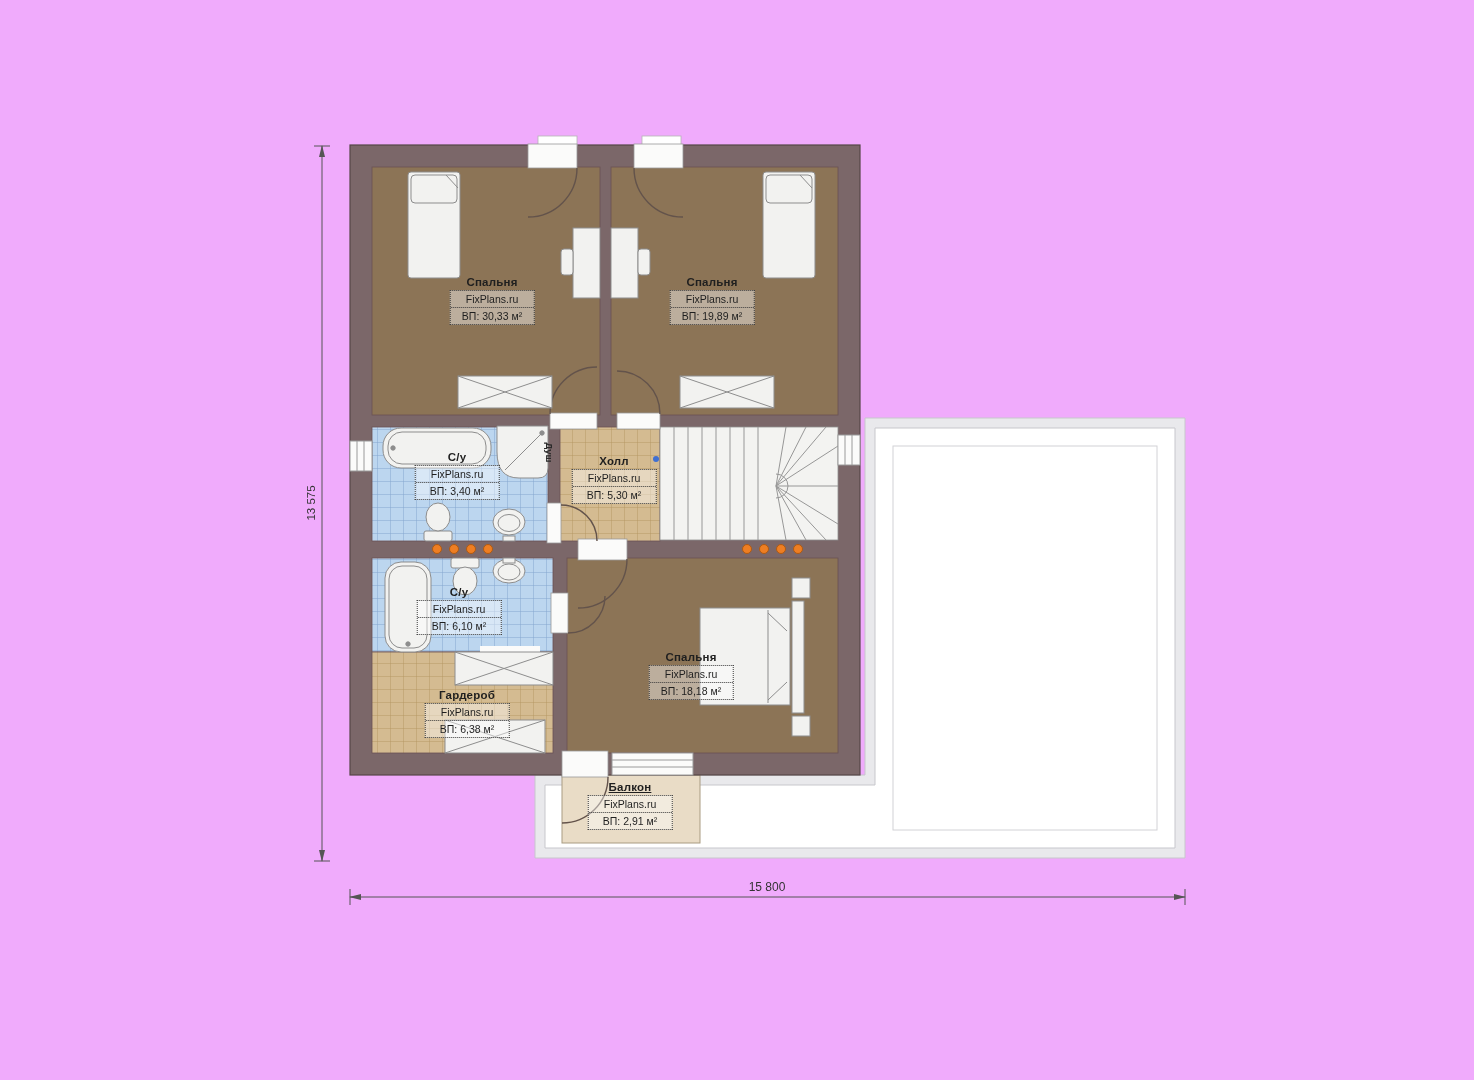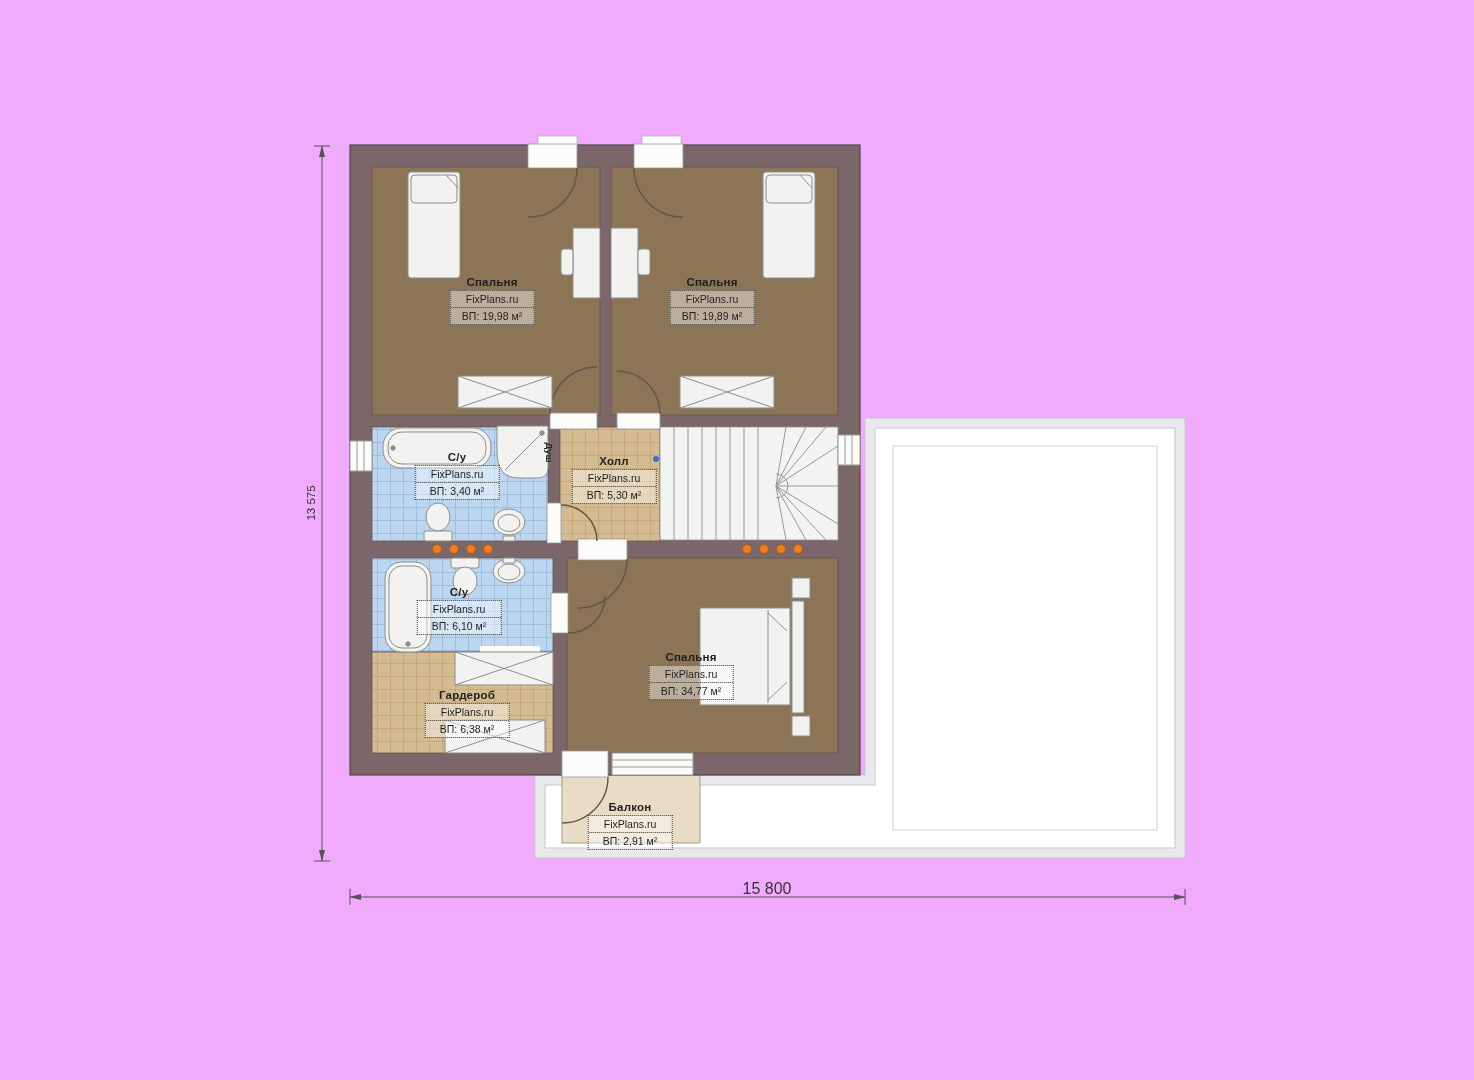--- a/index.html
+++ b/index.html
@@ -10,21 +10,21 @@
   .rl-title{font-size:11.5px;font-weight:bold;letter-spacing:.2px;margin:0 0 2px 0;white-space:nowrap;}
   .rl-box{display:inline-block;border:1px dotted #3a3a3a;background:rgba(255,255,255,.42);
           font-size:10.5px;line-height:14px;white-space:nowrap;}
   .rl-brand{padding:1px 15px;border-bottom:1px dotted #3a3a3a;}
   .rl-area{padding:1px 7px;}
   .shower-label{position:absolute;left:539px;top:447px;font-size:9.5px;font-weight:bold;color:#2a2a2a;
           transform:rotate(90deg);transform-origin:center;z-index:6;}
   .dim-label-v{position:absolute;left:287px;top:496px;width:50px;height:14px;text-align:center;
           font-size:11.5px;color:#333;transform:rotate(-90deg);transform-origin:center;white-space:nowrap;z-index:6;}
   .dim-label-h{position:absolute;left:767px;top:880px;transform:translateX(-50%);
-          font-size:16px;color:#333;white-space:nowrap;z-index:6;}
+          font-size:12px;color:#333;white-space:nowrap;z-index:6;}
 </style>
 </head>
 <body>
 
 <div class="canvas">
 
 <svg class="plan-svg" width="1474" height="1080" viewBox="0 0 1474 1080">
   <defs>
     <pattern id="tileBlue" width="13" height="13" patternUnits="userSpaceOnUse">
       <rect width="13" height="13" fill="var(--bath-tile)"></rect>
@@ -168,21 +168,21 @@
     <path d="M314,146 H330 M314,861 H330"></path>
     <line x1="350" y1="897" x2="1185" y2="897" marker-start="url(#dimArrow)" marker-end="url(#dimArrow)"></line>
     <path d="M350,889 V905 M1185,889 V905"></path>
   </g>
 </svg>
 
 <div class="room-label" style="left:492px;top:276px;">
   <div class="rl-title">Спальня</div>
   <div class="rl-box">
     <div class="rl-brand">FixPlans.ru</div>
-    <div class="rl-area">ВП: 19,98 м²</div>
+    <div class="rl-area">ВП: 30,33 м²</div>
   </div>
 </div>
 
 <div class="room-label" style="left:712px;top:276px;">
   <div class="rl-title">Спальня</div>
   <div class="rl-box">
     <div class="rl-brand">FixPlans.ru</div>
     <div class="rl-area">ВП: 19,89 м²</div>
   </div>
 </div>
@@ -216,25 +216,25 @@
   <div class="rl-box">
     <div class="rl-brand">FixPlans.ru</div>
     <div class="rl-area">ВП: 6,38 м²</div>
   </div>
 </div>
 
 <div class="room-label" style="left:691px;top:651px;">
   <div class="rl-title">Спальня</div>
   <div class="rl-box">
     <div class="rl-brand">FixPlans.ru</div>
-    <div class="rl-area">ВП: 34,77 м²</div>
-  </div>
-</div>
-
-<div class="room-label" style="left:630px;top:801px;">
+    <div class="rl-area">ВП: 18,18 м²</div>
+  </div>
+</div>
+
+<div class="room-label" style="left:630px;top:781px;text-decoration:underline;">
   <div class="rl-title">Балкон</div>
   <div class="rl-box">
     <div class="rl-brand">FixPlans.ru</div>
     <div class="rl-area">ВП: 2,91 м²</div>
   </div>
 </div>
 
 <div class="shower-label">Душ</div>
 
 <div class="dim-label-v">13 575</div>

